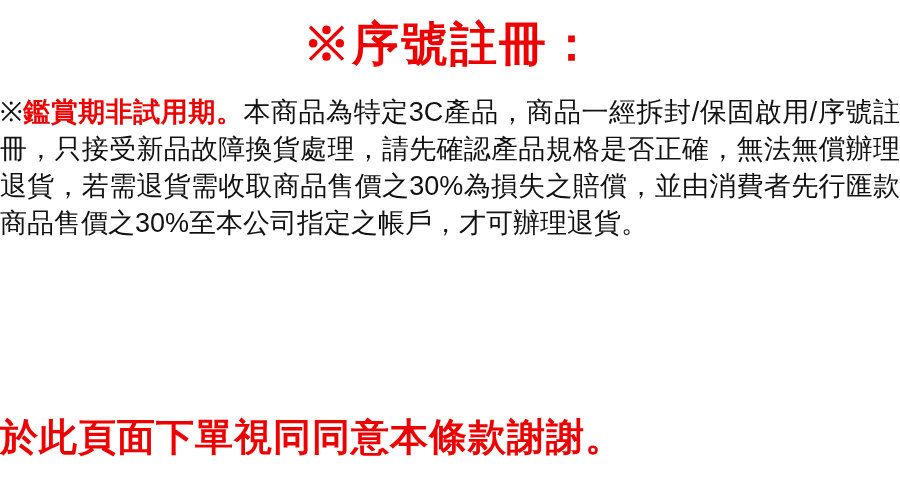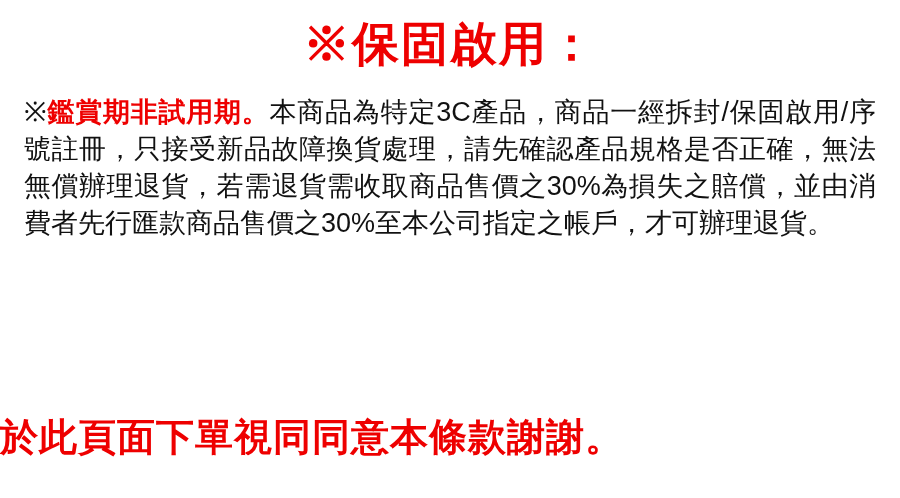--- a/index.html
+++ b/index.html
@@ -23,21 +23,21 @@
     margin:0;
     padding-top:16px;
     text-align:center;
     font-size:47px;
     line-height:1.2;
     font-weight:700;
     color:var(--accent-red);
     letter-spacing:2px;
   }
   .notice{
-    padding:0 24px;
+    padding:0 0;
     margin-top:22px;
     color:var(--text-black);
   }
   .para{
     font-size:27px;
     line-height:37px;
     text-align:justify;
     margin:0;
   }
   .para + .para{
@@ -56,21 +56,21 @@
     font-weight:700;
     color:var(--accent-red);
     letter-spacing:1px;
   }
 </style>
 </head>
 <body>
 
 <div class="page">
 
-  <h1 class="title">※保固啟用：</h1>
+  <h1 class="title">※序號註冊：</h1>
 
   <div class="notice">
 
     <p class="para"><span>※</span><span class="red-strong">鑑賞期非試用期。</span><span>本商品為特定3C產品，商品一經拆封/保固啟用/序號註冊，只接受新品故障換貨處理，請先確認產品規格是否正確，無法無償辦理退貨，若需退貨需收取商品售價之30%為損失之賠償，並由消費者先行匯款商品售價之30%至本公司指定之帳戶，才可辦理退貨。</span></p>
 
 
   </div>
 
   <div class="footer">於此頁面下單視同同意本條款謝謝。</div>
 

